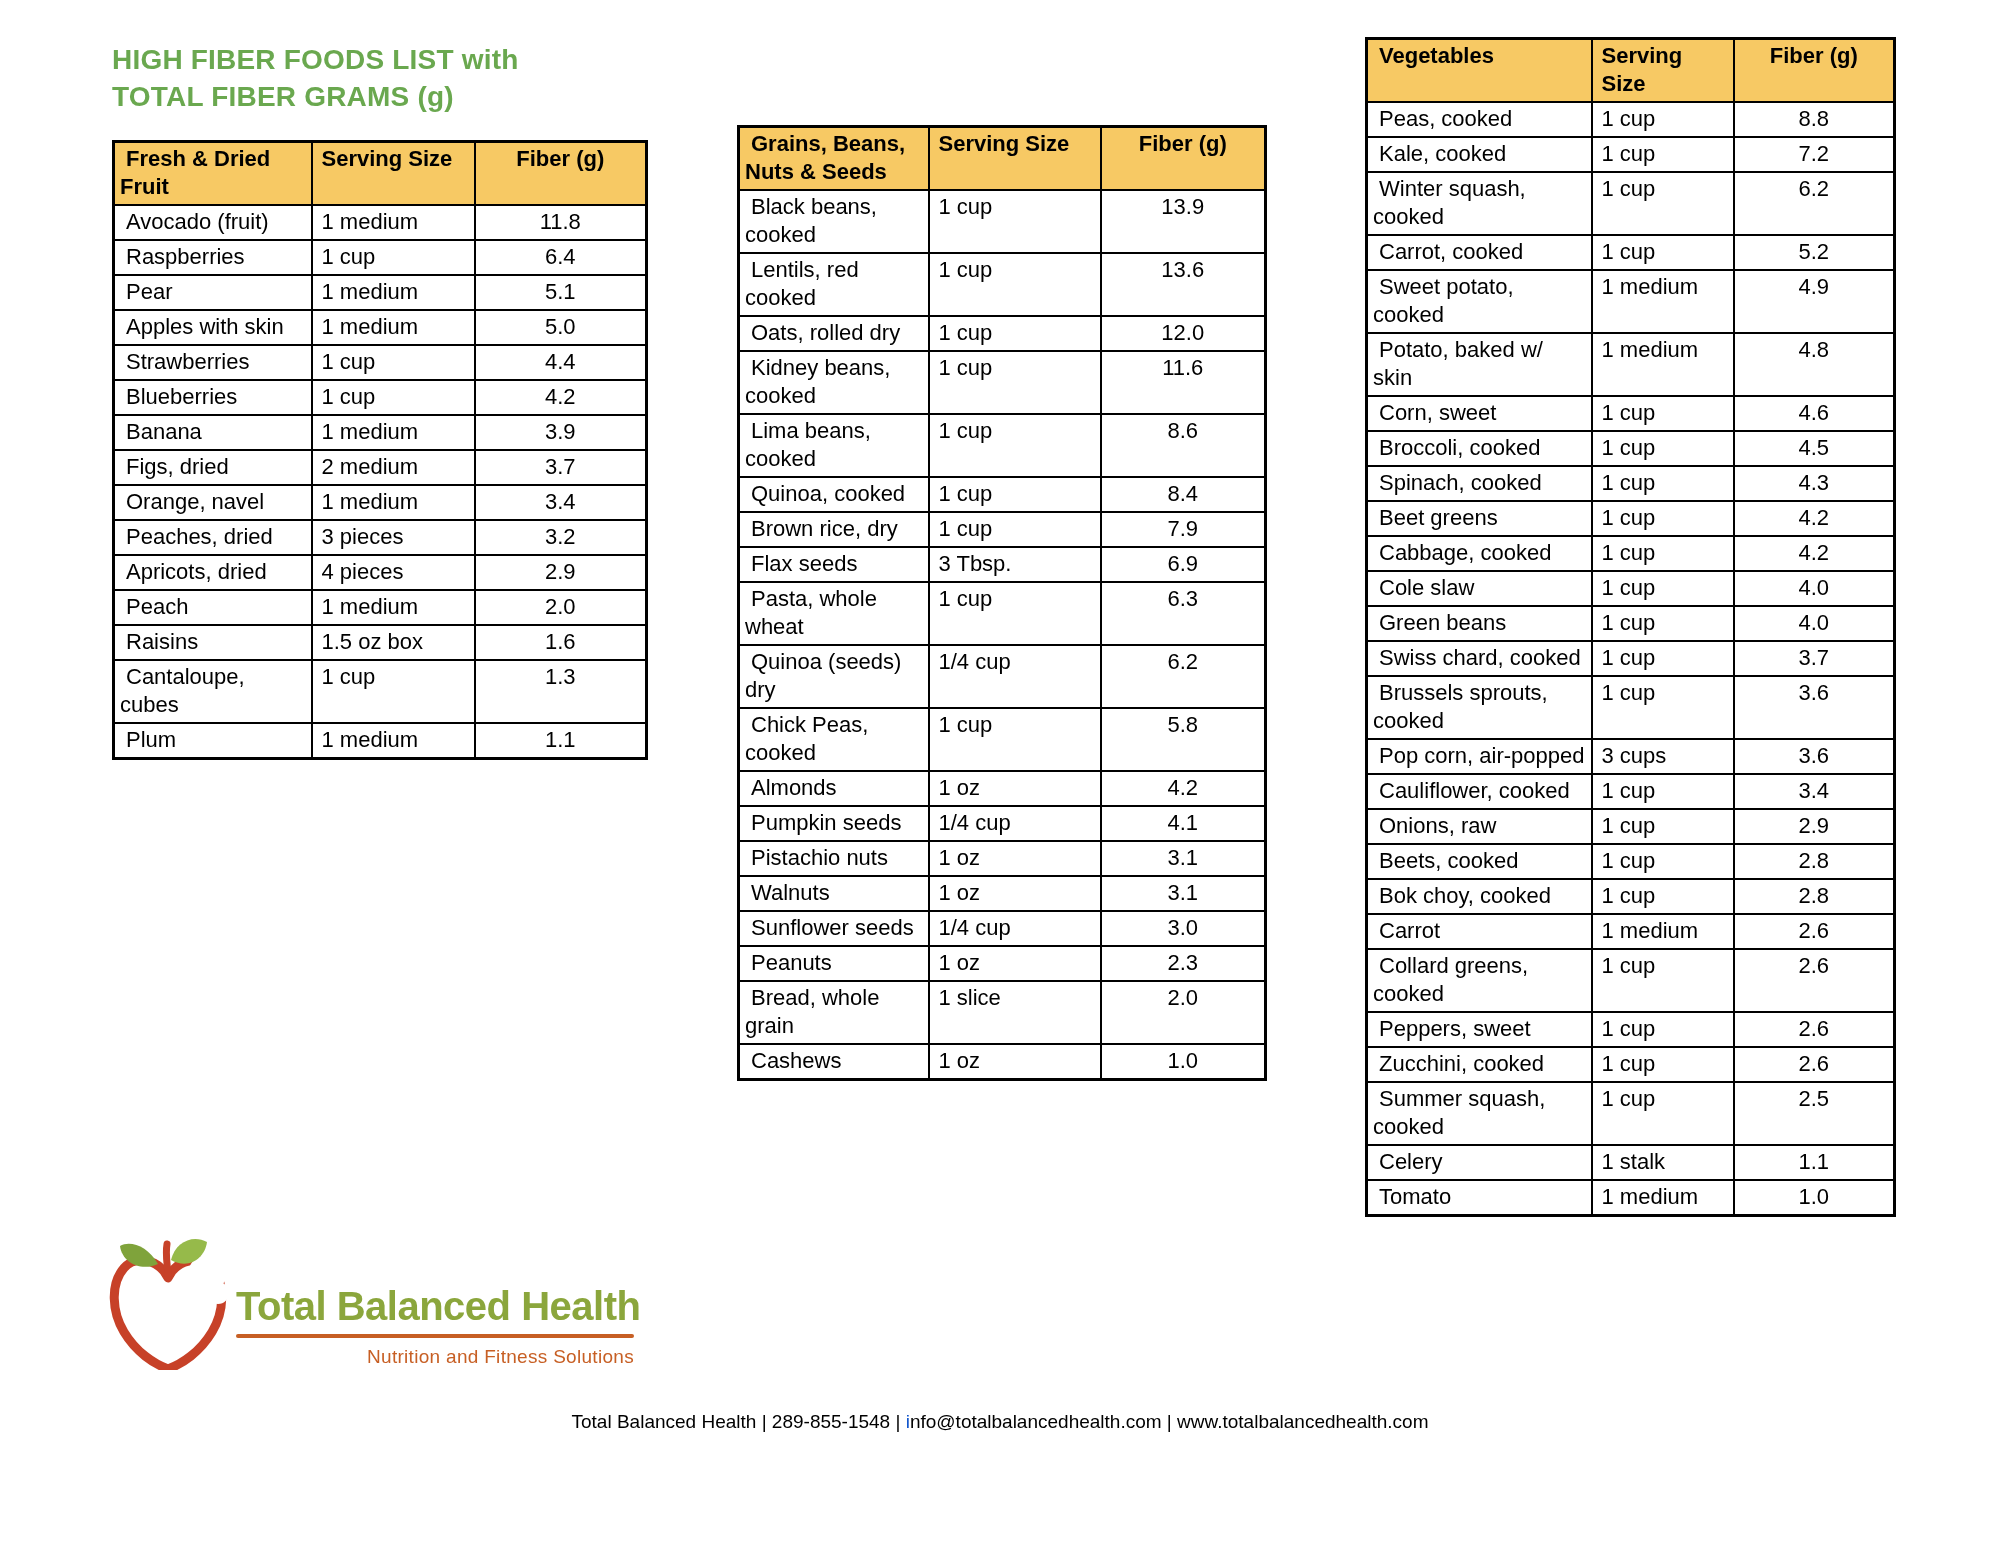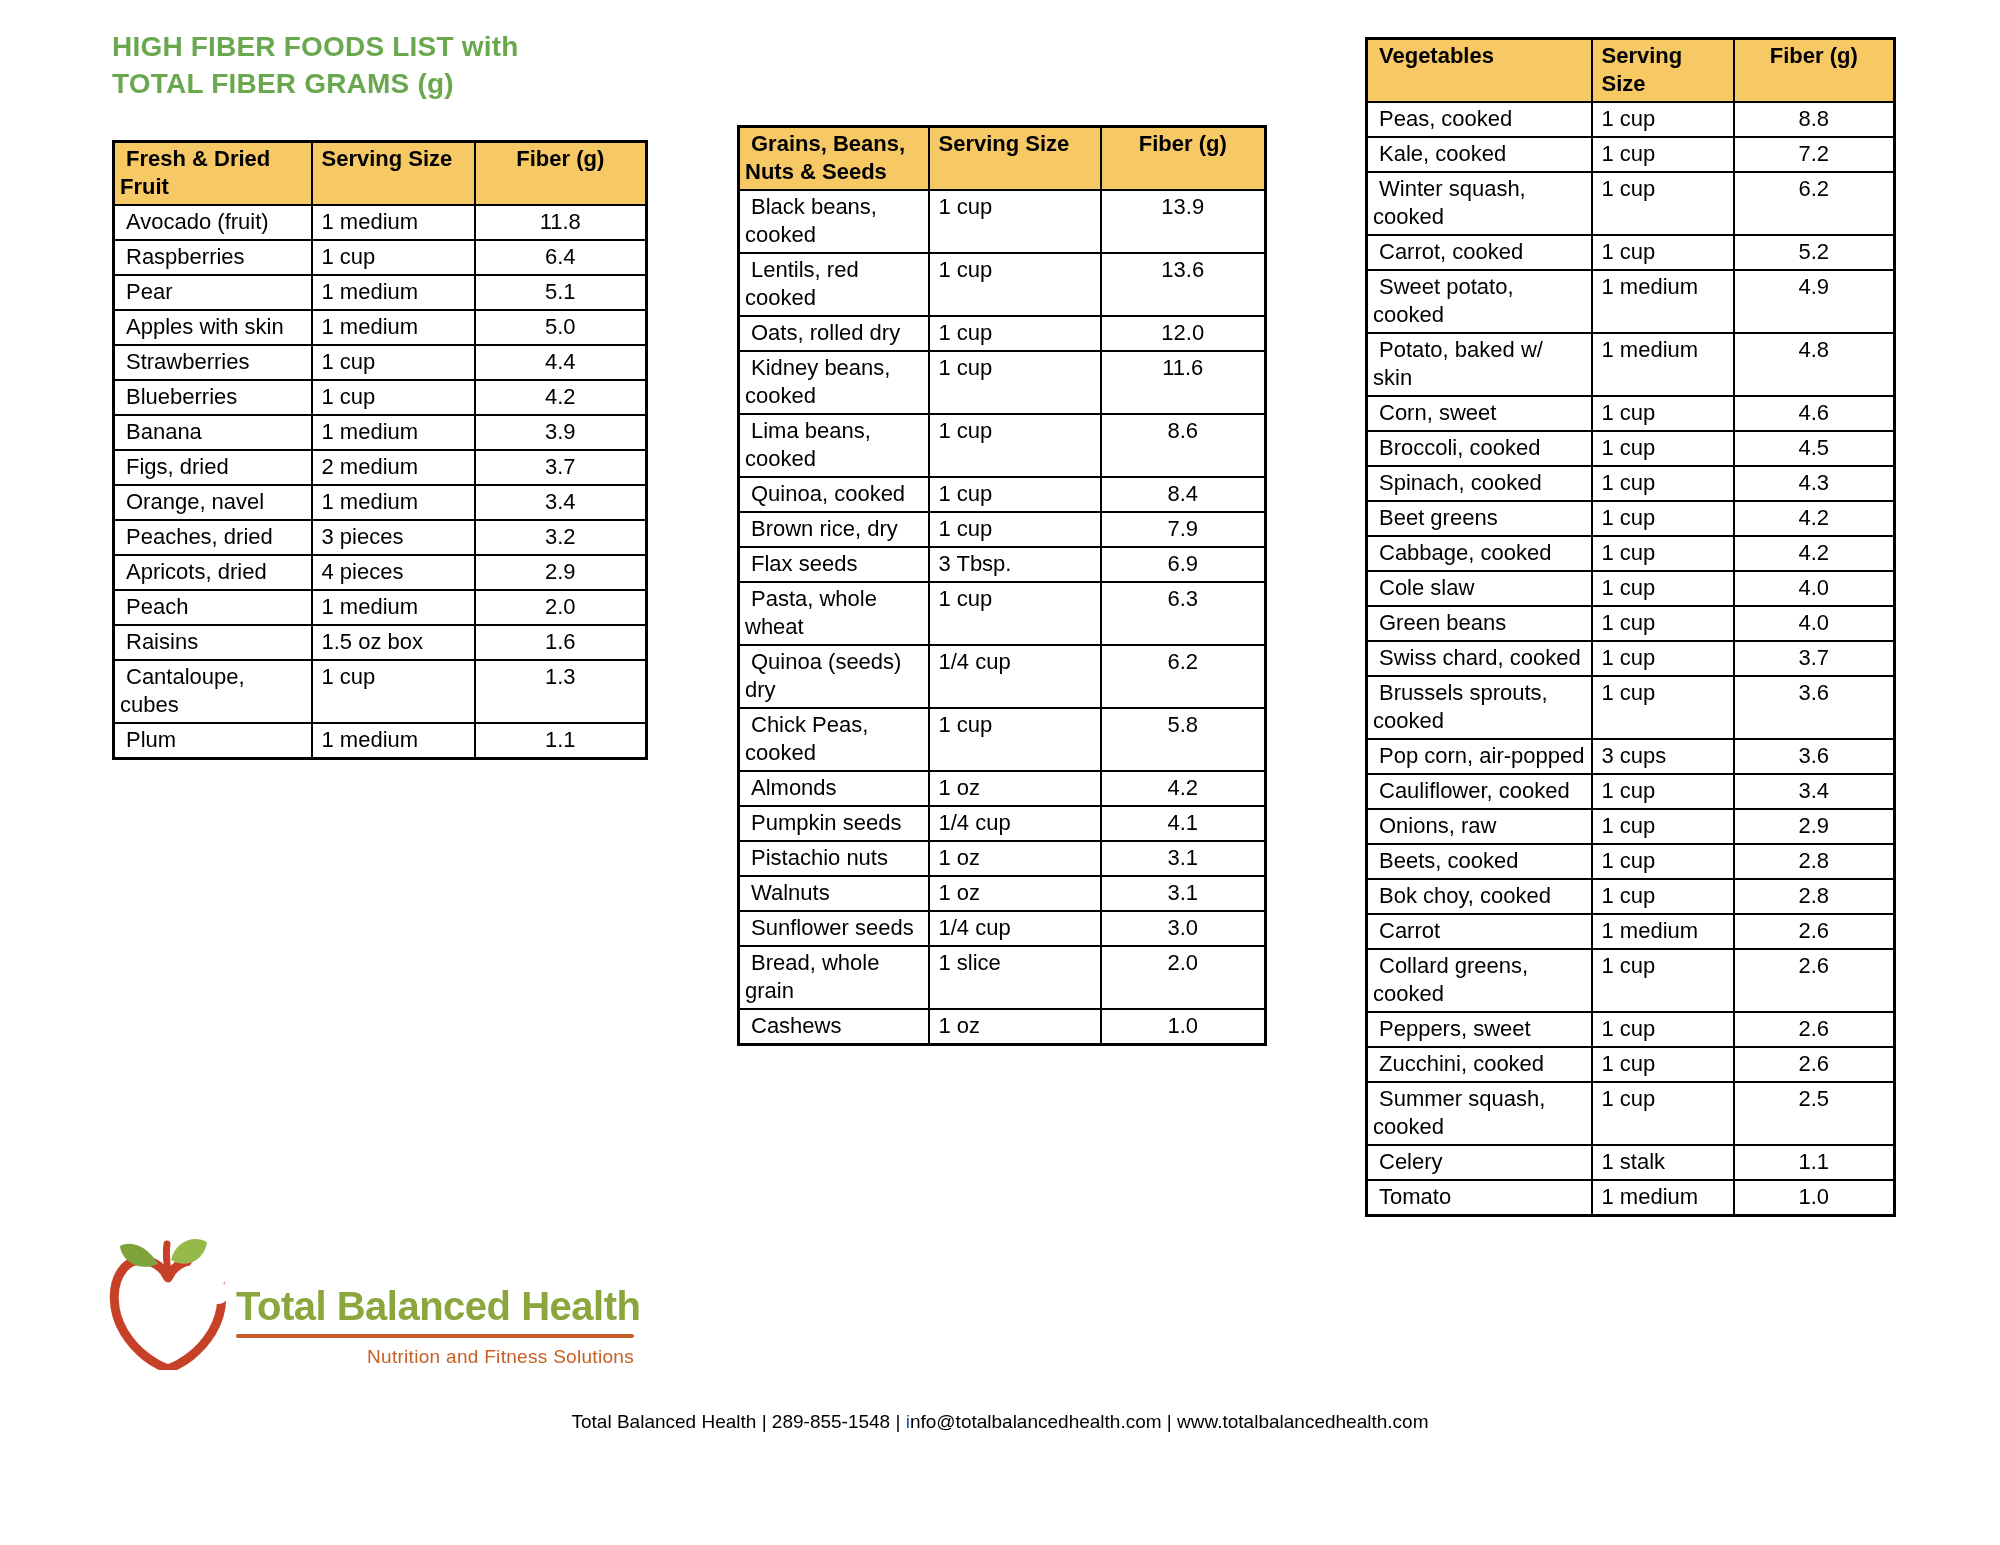--- a/index.html
+++ b/index.html
@@ -5,21 +5,21 @@
   html,body{margin:0;padding:0;background:#fff;}
   .page{
     position:relative;
     width:2000px;height:1545px;
     background:#fff;
     font-family:"Liberation Sans","DejaVu Sans",sans-serif;
     color:#000;
     overflow:hidden;
   }
   .title{
-    position:absolute;left:112px;top:28px;margin:0;
+    position:absolute;left:112px;top:41px;margin:0;
     font-size:28px;line-height:37px;font-weight:bold;
     color:var(--title_green,#6AA84F);
     letter-spacing:0.2px;
   }
   table.t{
     position:absolute;
     border-collapse:collapse;
     table-layout:fixed;
     border:3px solid #000;
     font-size:22px;
@@ -258,20 +258,25 @@
         </tr>
         <tr>
           <td class="food">Walnuts</td>
           <td class="serving">1 oz</td>
           <td class="fiber">3.1</td>
         </tr>
         <tr>
           <td class="food">Sunflower seeds</td>
           <td class="serving">1/4 cup</td>
           <td class="fiber">3.0</td>
+        </tr>
+        <tr>
+          <td class="food">Peanuts</td>
+          <td class="serving">1 oz</td>
+          <td class="fiber">2.3</td>
         </tr>
         <tr>
           <td class="food">Bread, whole grain</td>
           <td class="serving">1 slice</td>
           <td class="fiber">2.0</td>
         </tr>
         <tr>
           <td class="food">Cashews</td>
           <td class="serving">1 oz</td>
           <td class="fiber">1.0</td>

